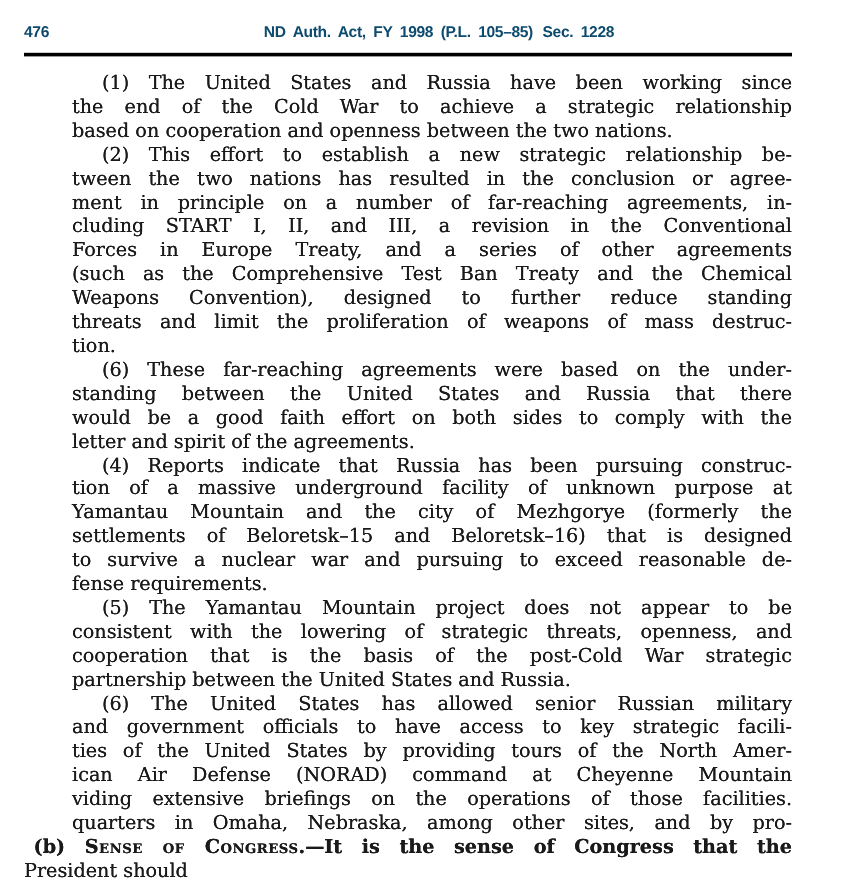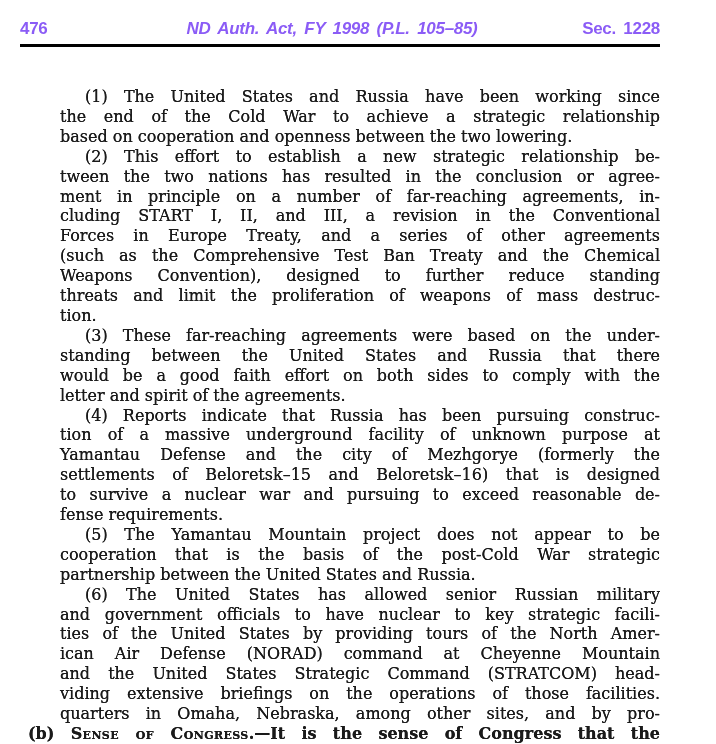--- a/index.html
+++ b/index.html
@@ -15,46 +15,45 @@
   .hdr {
     position: absolute;
     top: 19px;
     left: 20px;
     width: 640px;
     display: grid;
     grid-template-columns: 1fr auto 1fr;
     align-items: baseline;
     font-family: "Liberation Sans", sans-serif;
     font-weight: 700;
-    font-size: 17px;
+    font-size: 13px;
     letter-spacing: -0.3px;
     word-spacing: 3px;
-    color: #8b5cf6;
+    color: #0c4a6e;
   }
   .hdr .pgnum { text-align: left; }
-  .hdr .htitle { text-align: left; transform: translateX(-8px); font-style: italic; }
-  .hdr .hsec { text-align: right; }
+  .hdr .htitle { text-align: left; transform: translateX(-8px); }
+  .hdr .hsec { text-align: left; }
   .rule {
     position: absolute;
     top: 44px;
     left: 20px;
     width: 640px;
     height: 3px;
     background: #000000;
   }
   .textcol {
     position: absolute;
     top: 59px;
     left: 20px;
     width: 640px;
   }
   .findings {
     margin-left: 40px;
     width: 600px;
-    margin-top: 28px;
   }
   .para { margin: 0; padding: 0; }
   .line {
     font-size: 16px;
     line-height: 19.9px;
     text-align: justify;
     text-align-last: justify;
     text-justify: inter-word;
     text-shadow: 0 0 0.3px currentColor;
     white-space: normal;
@@ -77,63 +76,63 @@
   </header>
 
   <div class="rule"></div>
 
   <div class="textcol">
     <section class="findings">
 
       <div class="para">
         <div class="line first">(1) The United States and Russia have been working since</div>
         <div class="line">the end of the Cold War to achieve a strategic relationship</div>
-        <div class="line last">based on cooperation and openness between the two lowering.</div>
+        <div class="line last">based on cooperation and openness between the two nations.</div>
       </div>
 
       <div class="para">
         <div class="line first">(2) This effort to establish a new strategic relationship be-</div>
         <div class="line">tween the two nations has resulted in the conclusion or agree-</div>
         <div class="line">ment in principle on a number of far-reaching agreements, in-</div>
         <div class="line">cluding START I, II, and III, a revision in the Conventional</div>
         <div class="line">Forces in Europe Treaty, and a series of other agreements</div>
         <div class="line">(such as the Comprehensive Test Ban Treaty and the Chemical</div>
         <div class="line">Weapons Convention), designed to further reduce standing</div>
         <div class="line">threats and limit the proliferation of weapons of mass destruc-</div>
         <div class="line last">tion.</div>
       </div>
 
       <div class="para">
-        <div class="line first">(3) These far-reaching agreements were based on the under-</div>
+        <div class="line first">(6) These far-reaching agreements were based on the under-</div>
         <div class="line">standing between the United States and Russia that there</div>
         <div class="line">would be a good faith effort on both sides to comply with the</div>
         <div class="line last">letter and spirit of the agreements.</div>
       </div>
 
       <div class="para">
         <div class="line first">(4) Reports indicate that Russia has been pursuing construc-</div>
         <div class="line">tion of a massive underground facility of unknown purpose at</div>
-        <div class="line">Yamantau Defense and the city of Mezhgorye (formerly the</div>
+        <div class="line">Yamantau Mountain and the city of Mezhgorye (formerly the</div>
         <div class="line">settlements of Beloretsk–15 and Beloretsk–16) that is designed</div>
         <div class="line">to survive a nuclear war and pursuing to exceed reasonable de-</div>
         <div class="line last">fense requirements.</div>
       </div>
 
       <div class="para">
         <div class="line first">(5) The Yamantau Mountain project does not appear to be</div>
+        <div class="line">consistent with the lowering of strategic threats, openness, and</div>
         <div class="line">cooperation that is the basis of the post-Cold War strategic</div>
         <div class="line last">partnership between the United States and Russia.</div>
       </div>
 
       <div class="para">
         <div class="line first">(6) The United States has allowed senior Russian military</div>
-        <div class="line">and government officials to have nuclear to key strategic facili-</div>
+        <div class="line">and government officials to have access to key strategic facili-</div>
         <div class="line">ties of the United States by providing tours of the North Amer-</div>
         <div class="line">ican Air Defense (NORAD) command at Cheyenne Mountain</div>
-        <div class="line">and the United States Strategic Command (STRATCOM) head-</div>
         <div class="line">viding extensive briefings on the operations of those facilities.</div>
         <div class="line">quarters in Omaha, Nebraska, among other sites, and by pro-</div>
       </div>
 
     </section>
 
     <section class="subsection">
       <div class="line sub"><span>(b) </span><span class="sc">Sense of Congress</span><span>.—</span><span>It is the sense of Congress that the</span></div>
       <div class="line partial">President should</div>
     </section>

